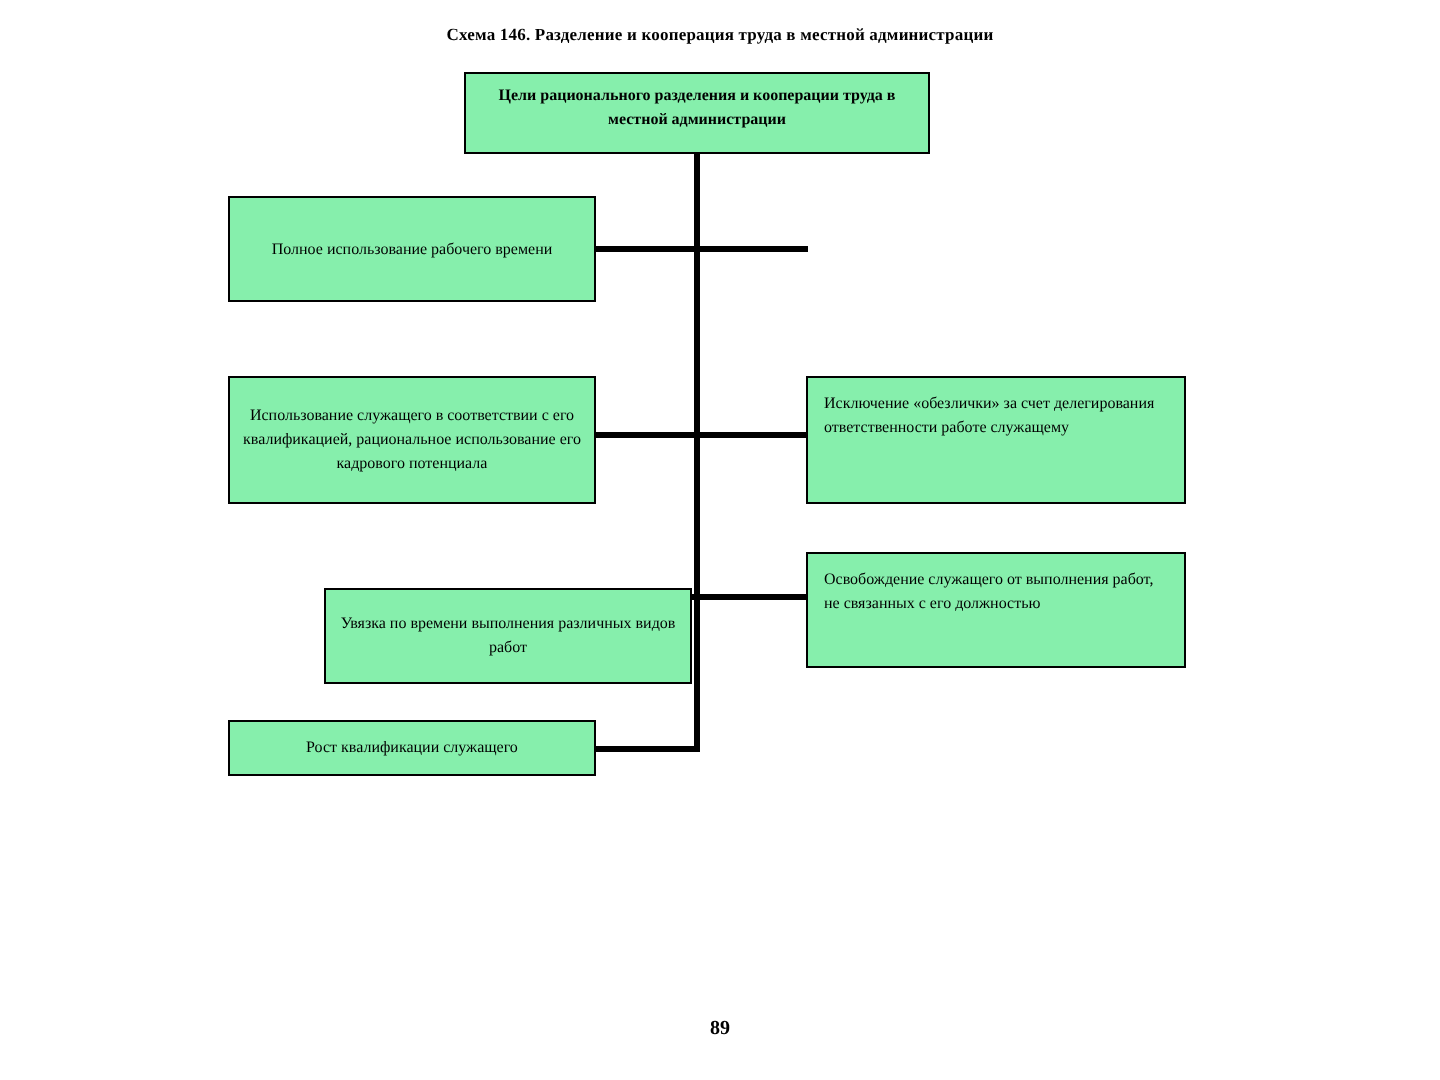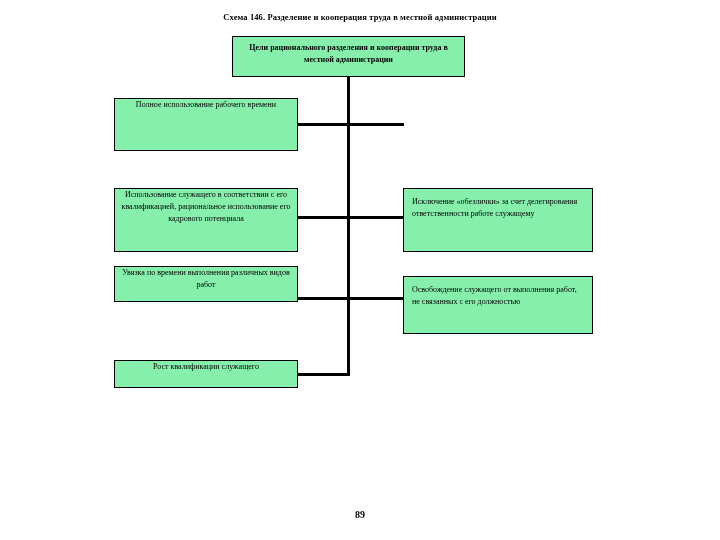--- a/index.html
+++ b/index.html
@@ -60,38 +60,38 @@
     padding-top: 5px;
   }
   #node-root .txt { padding: 0 10px; }
 
   
   .node.left {
     left: 114px;
     width: 184px;
     text-align: center;
     display: flex;
-    align-items: flex-start;
+    align-items: center;
     justify-content: center;
     font-family: Liberation Serif, serif;
   }
   
   .node.right {
     left: 403px;
     width: 190px;
     text-align: left;
     display: flex;
     align-items: flex-start;
     justify-content: flex-start;
   }
   .node.right .txt { padding: 7px 8px 0 8px; }
 
   #node-l1 { top: 98px;  height: 53px; }
   #node-l2 { top: 188px; height: 64px; }
-  #node-l3 { top: 266px; height: 36px; }
+  #node-l3 { top: 294px; height: 48px; margin-left: 48px; }
   #node-l4 { top: 360px; height: 28px; }
 
   #node-r1 { top: 98px;  height: 58px; }
   #node-r2 { top: 188px; height: 64px; }
   #node-r3 { top: 276px; height: 58px; }
 
   
   .line {
     position: absolute;
     background: #000000;

